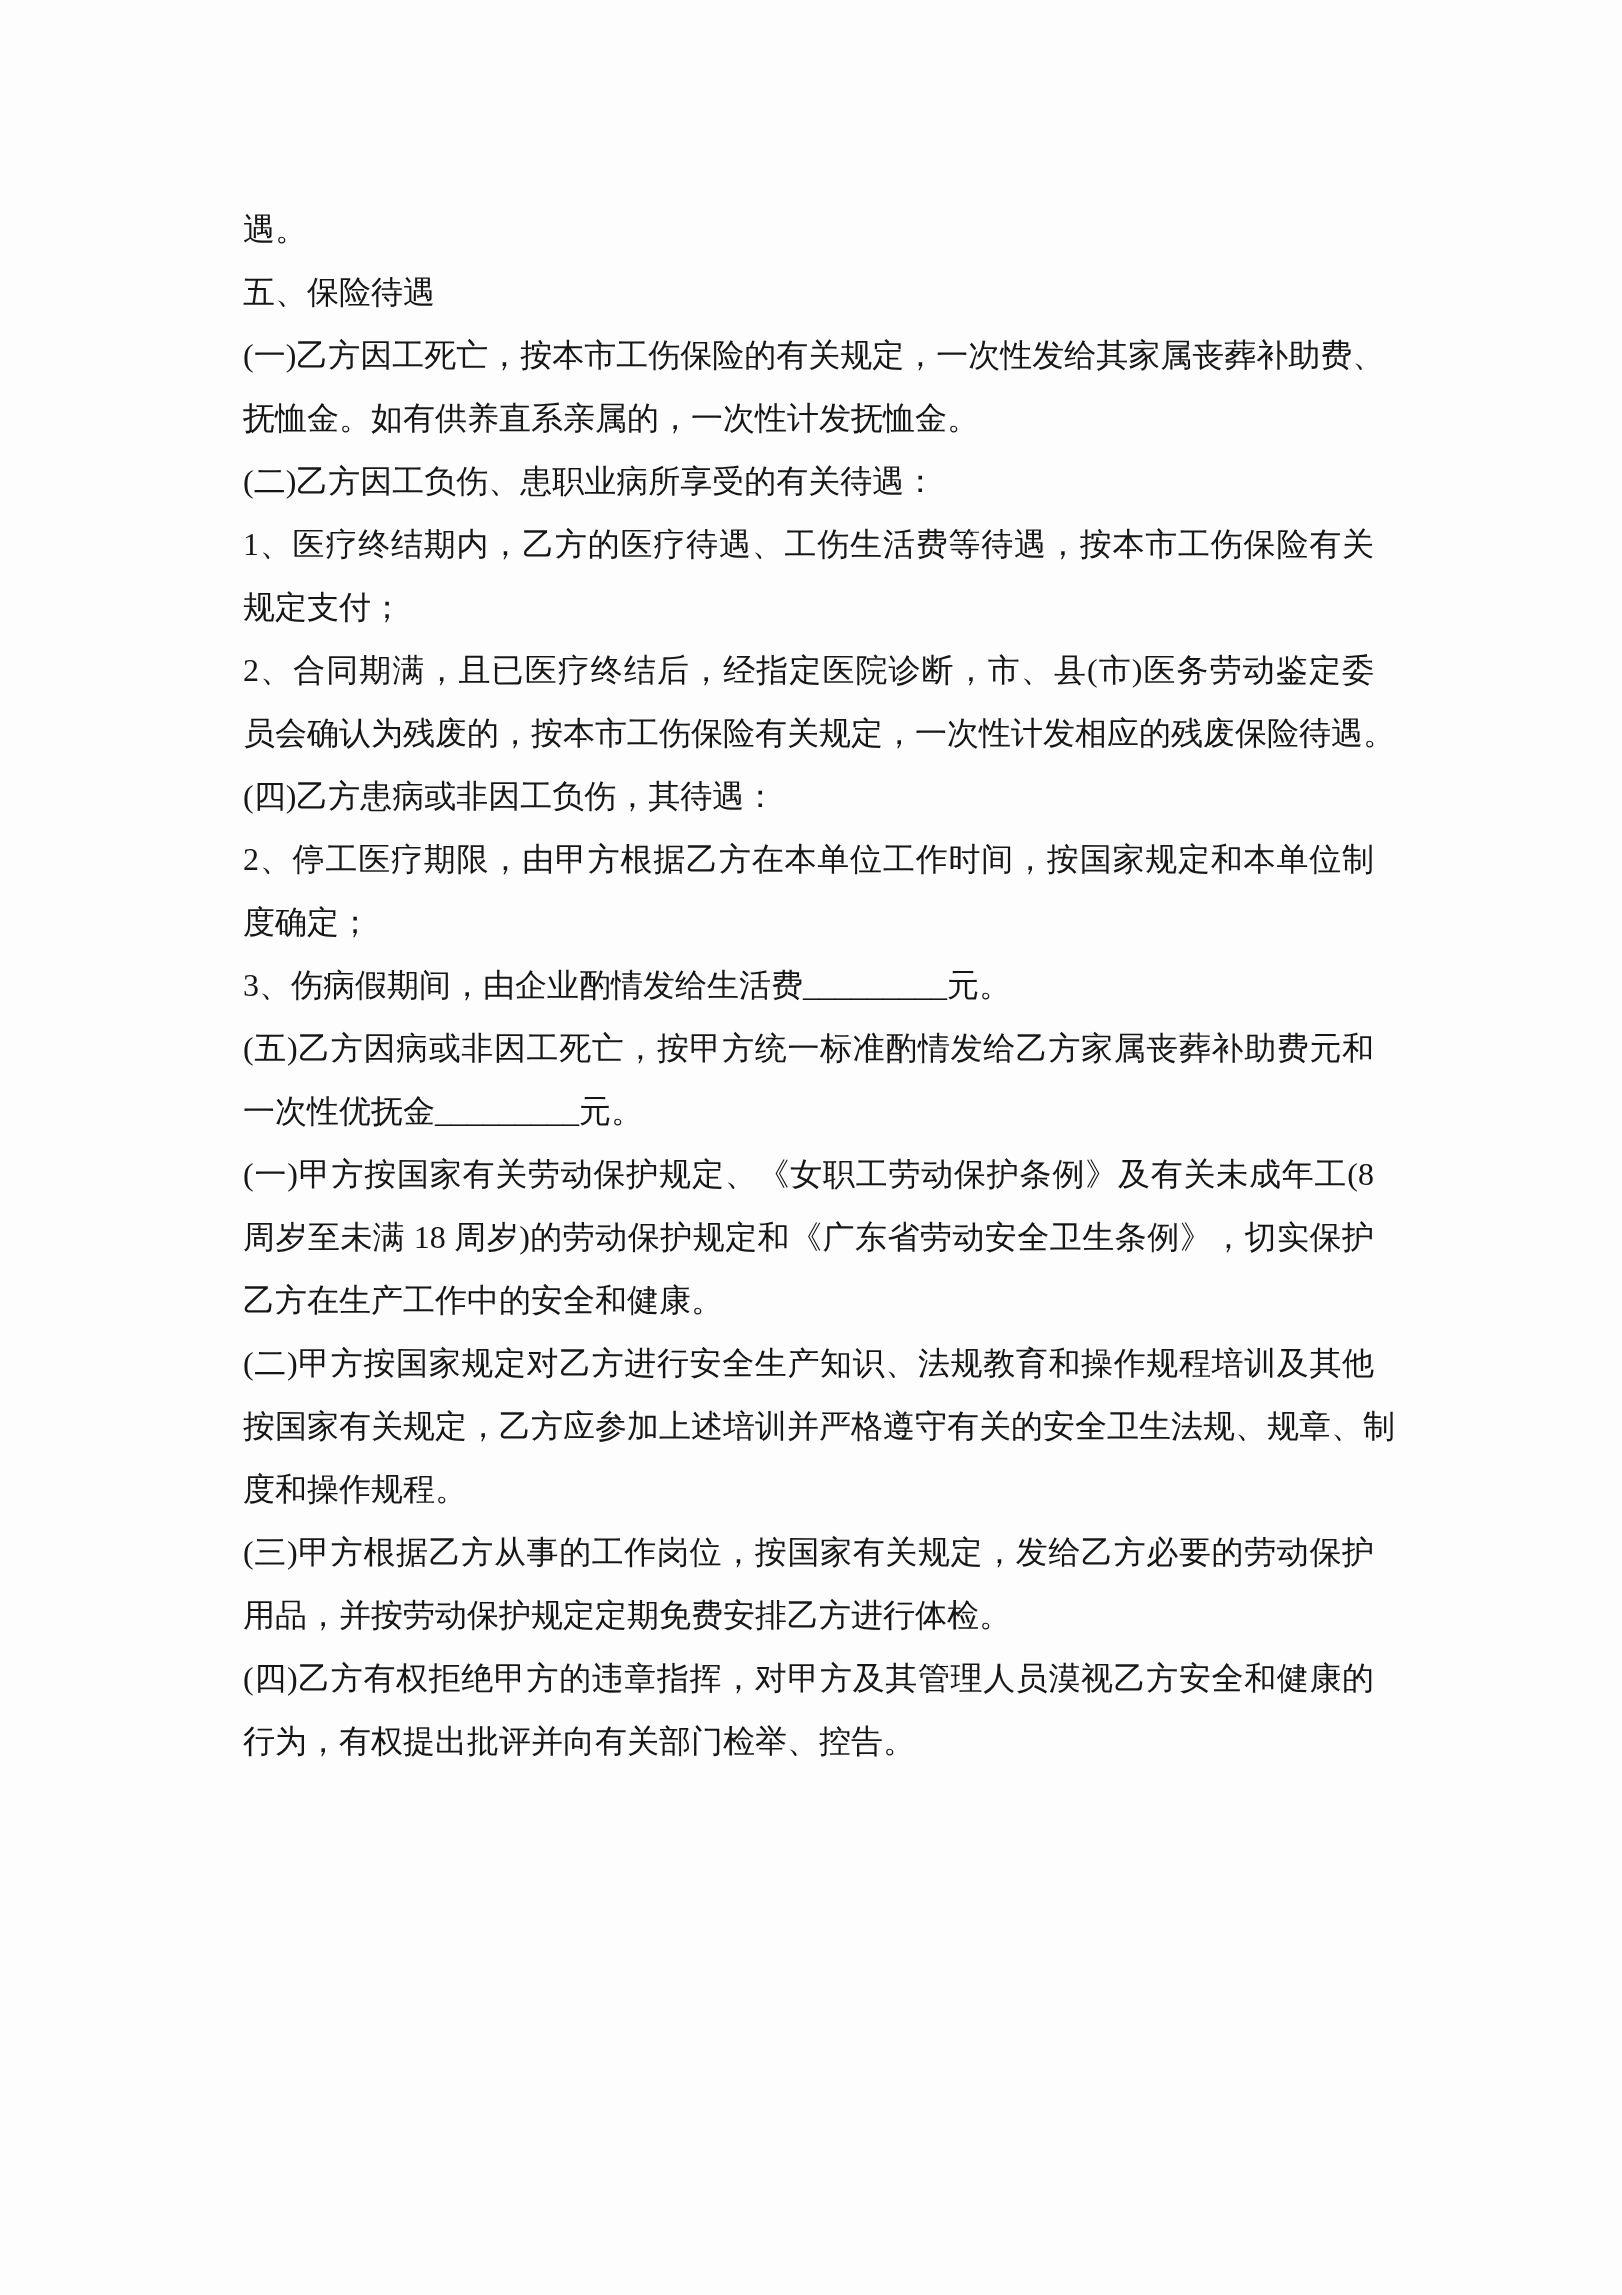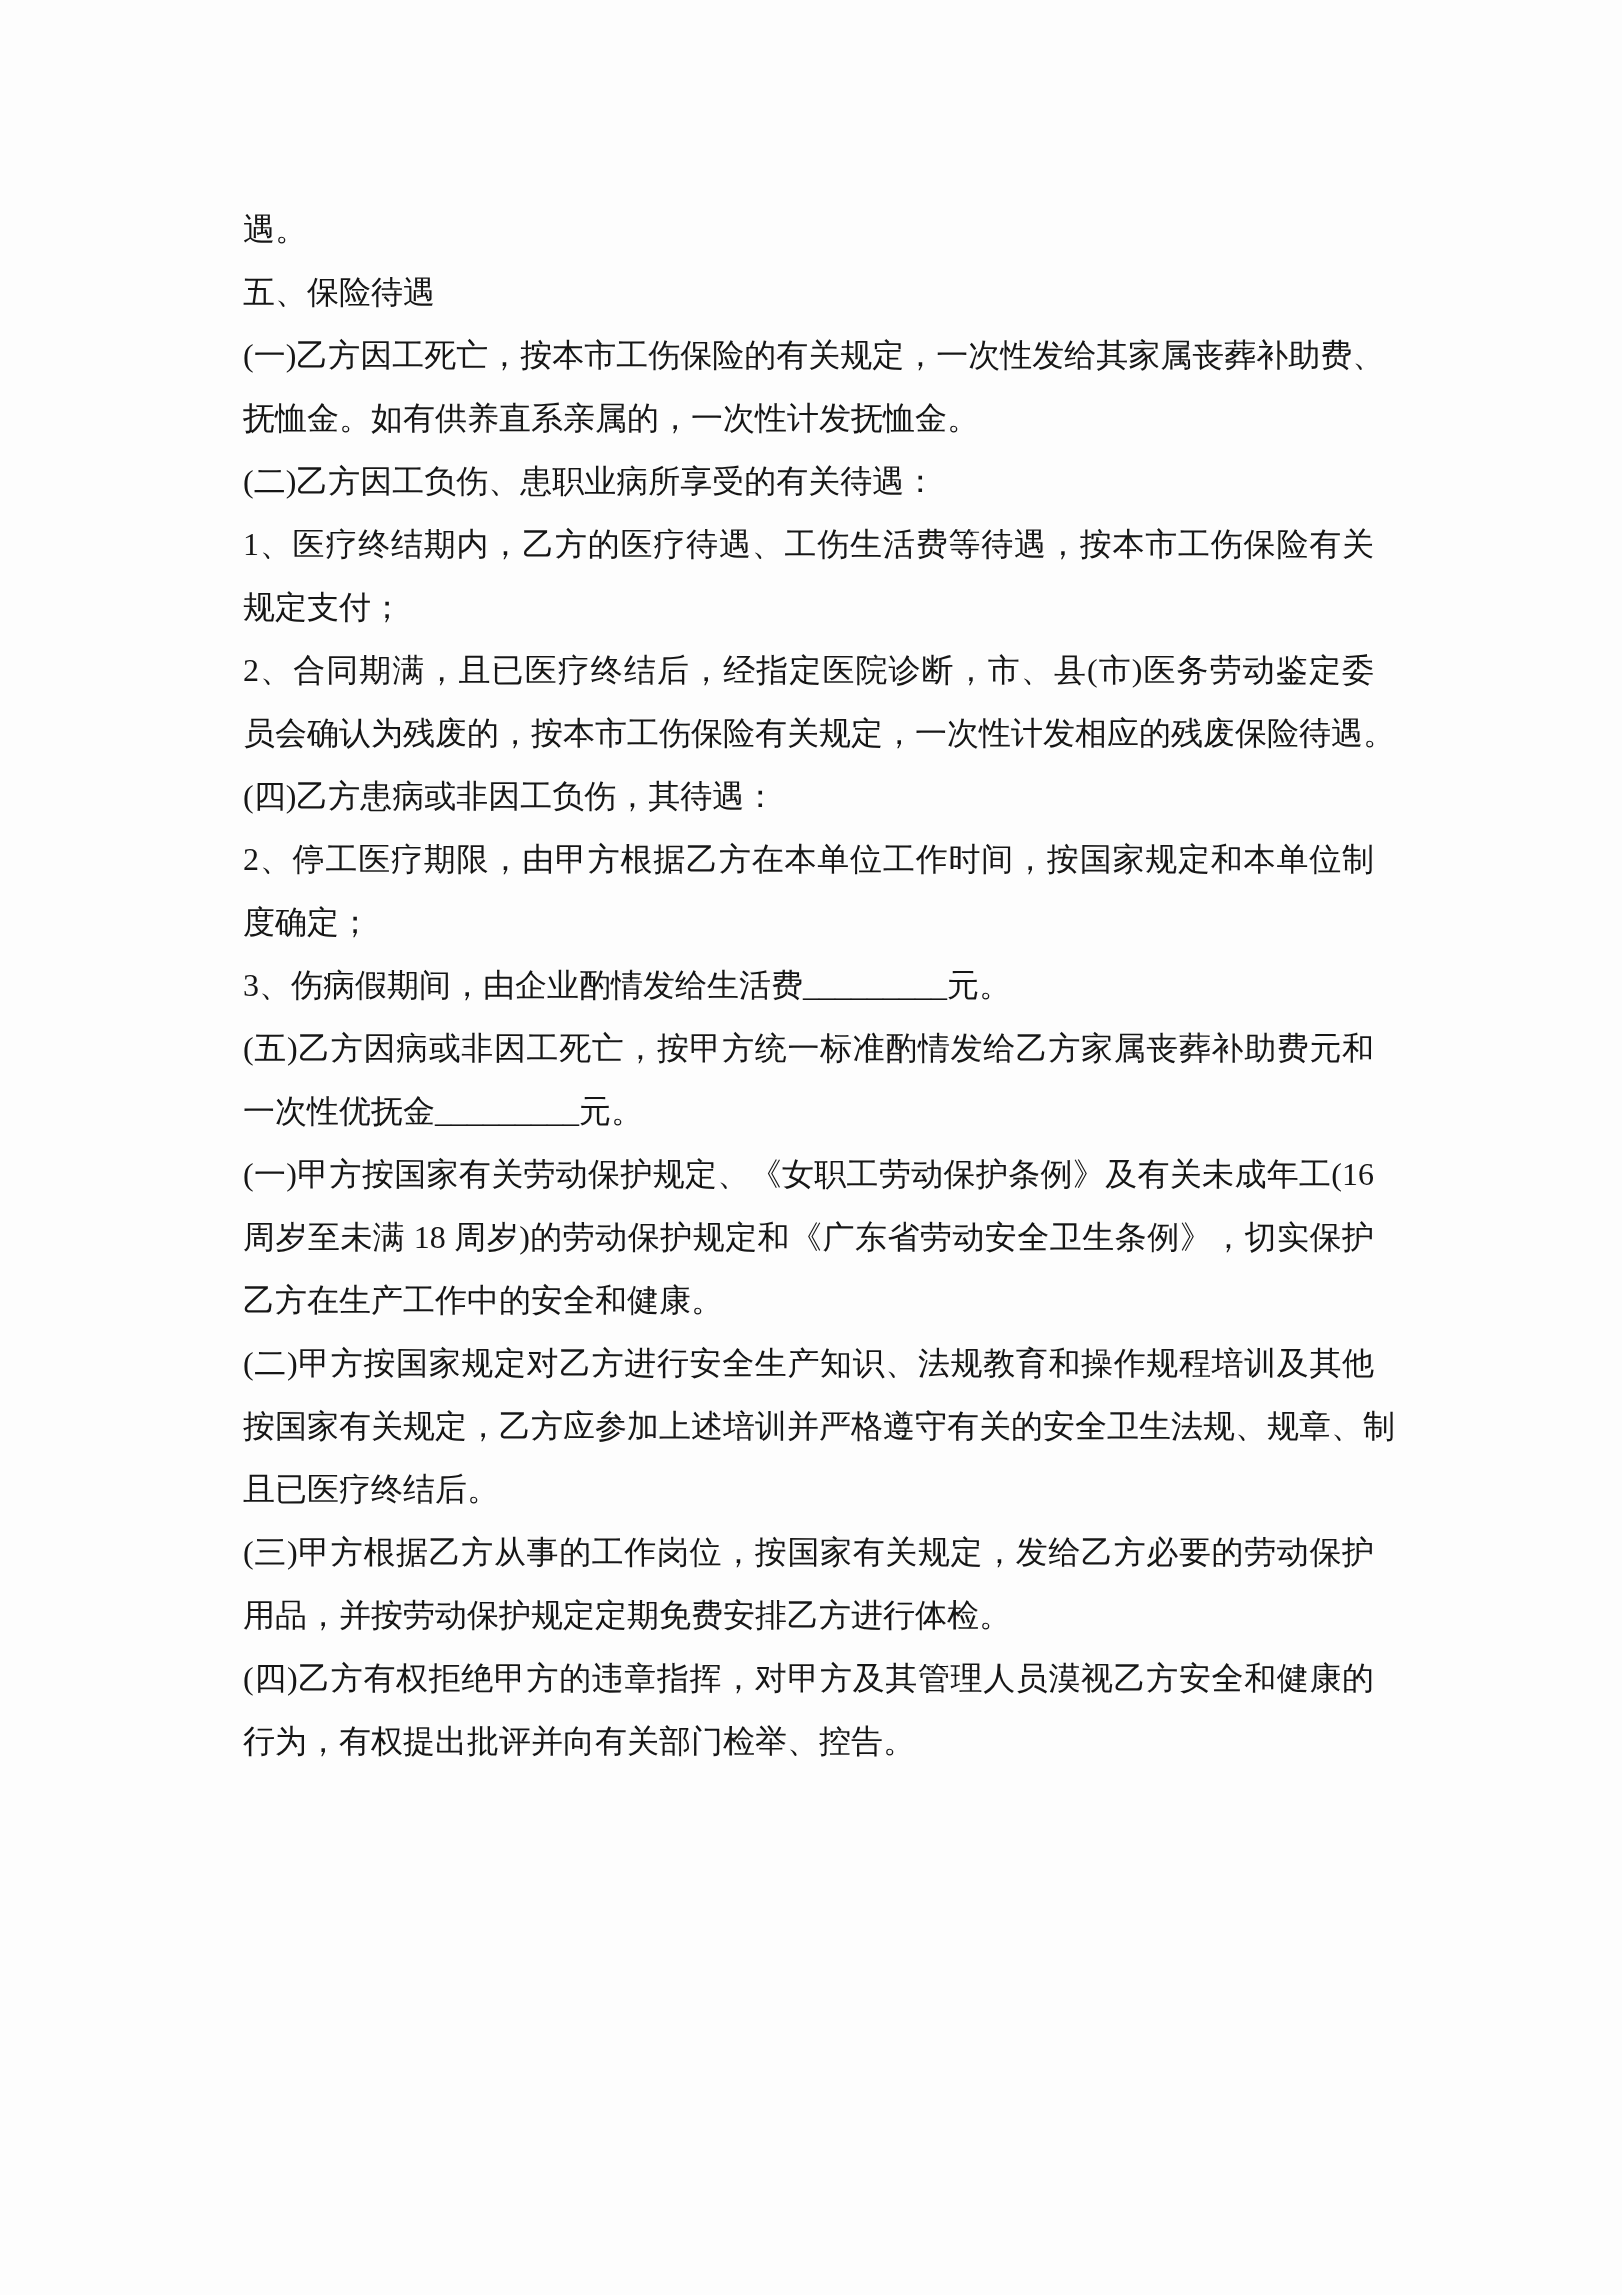--- a/index.html
+++ b/index.html
@@ -52,25 +52,25 @@
       <div class="line full">1、医疗终结期内，乙方的医疗待遇、工伤生活费等待遇，按本市工伤保险有关</div>
       <div class="line">规定支付；</div>
       <div class="line full">2、合同期满，且已医疗终结后，经指定医院诊断，市、县(市)医务劳动鉴定委</div>
       <div class="line full">员会确认为残废的，按本市工伤保险有关规定，一次性计发相应的残废保险待遇。</div>
       <div class="line">(四)乙方患病或非因工负伤，其待遇：</div>
       <div class="line full">2、停工医疗期限，由甲方根据乙方在本单位工作时间，按国家规定和本单位制</div>
       <div class="line">度确定；</div>
       <div class="line">3、伤病假期间，由企业酌情发给生活费_________元。</div>
       <div class="line full">(五)乙方因病或非因工死亡，按甲方统一标准酌情发给乙方家属丧葬补助费元和</div>
       <div class="line">一次性优抚金_________元。</div>
-      <div class="line full">(一)甲方按国家有关劳动保护规定、《女职工劳动保护条例》及有关未成年工(16</div>
+      <div class="line full">(一)甲方按国家有关劳动保护规定、《女职工劳动保护条例》及有关未成年工(8</div>
       <div class="line full">周岁至未满 18 周岁)的劳动保护规定和《广东省劳动安全卫生条例》，切实保护</div>
       <div class="line">乙方在生产工作中的安全和健康。</div>
       <div class="line full">(二)甲方按国家规定对乙方进行安全生产知识、法规教育和操作规程培训及其他</div>
       <div class="line full">按国家有关规定，乙方应参加上述培训并严格遵守有关的安全卫生法规、规章、制</div>
-      <div class="line">且已医疗终结后。</div>
+      <div class="line">度和操作规程。</div>
       <div class="line full">(三)甲方根据乙方从事的工作岗位，按国家有关规定，发给乙方必要的劳动保护</div>
       <div class="line">用品，并按劳动保护规定定期免费安排乙方进行体检。</div>
       <div class="line full">(四)乙方有权拒绝甲方的违章指挥，对甲方及其管理人员漠视乙方安全和健康的</div>
       <div class="line">行为，有权提出批评并向有关部门检举、控告。</div>
     </div>
 </div>
 
 
 </body></html>

